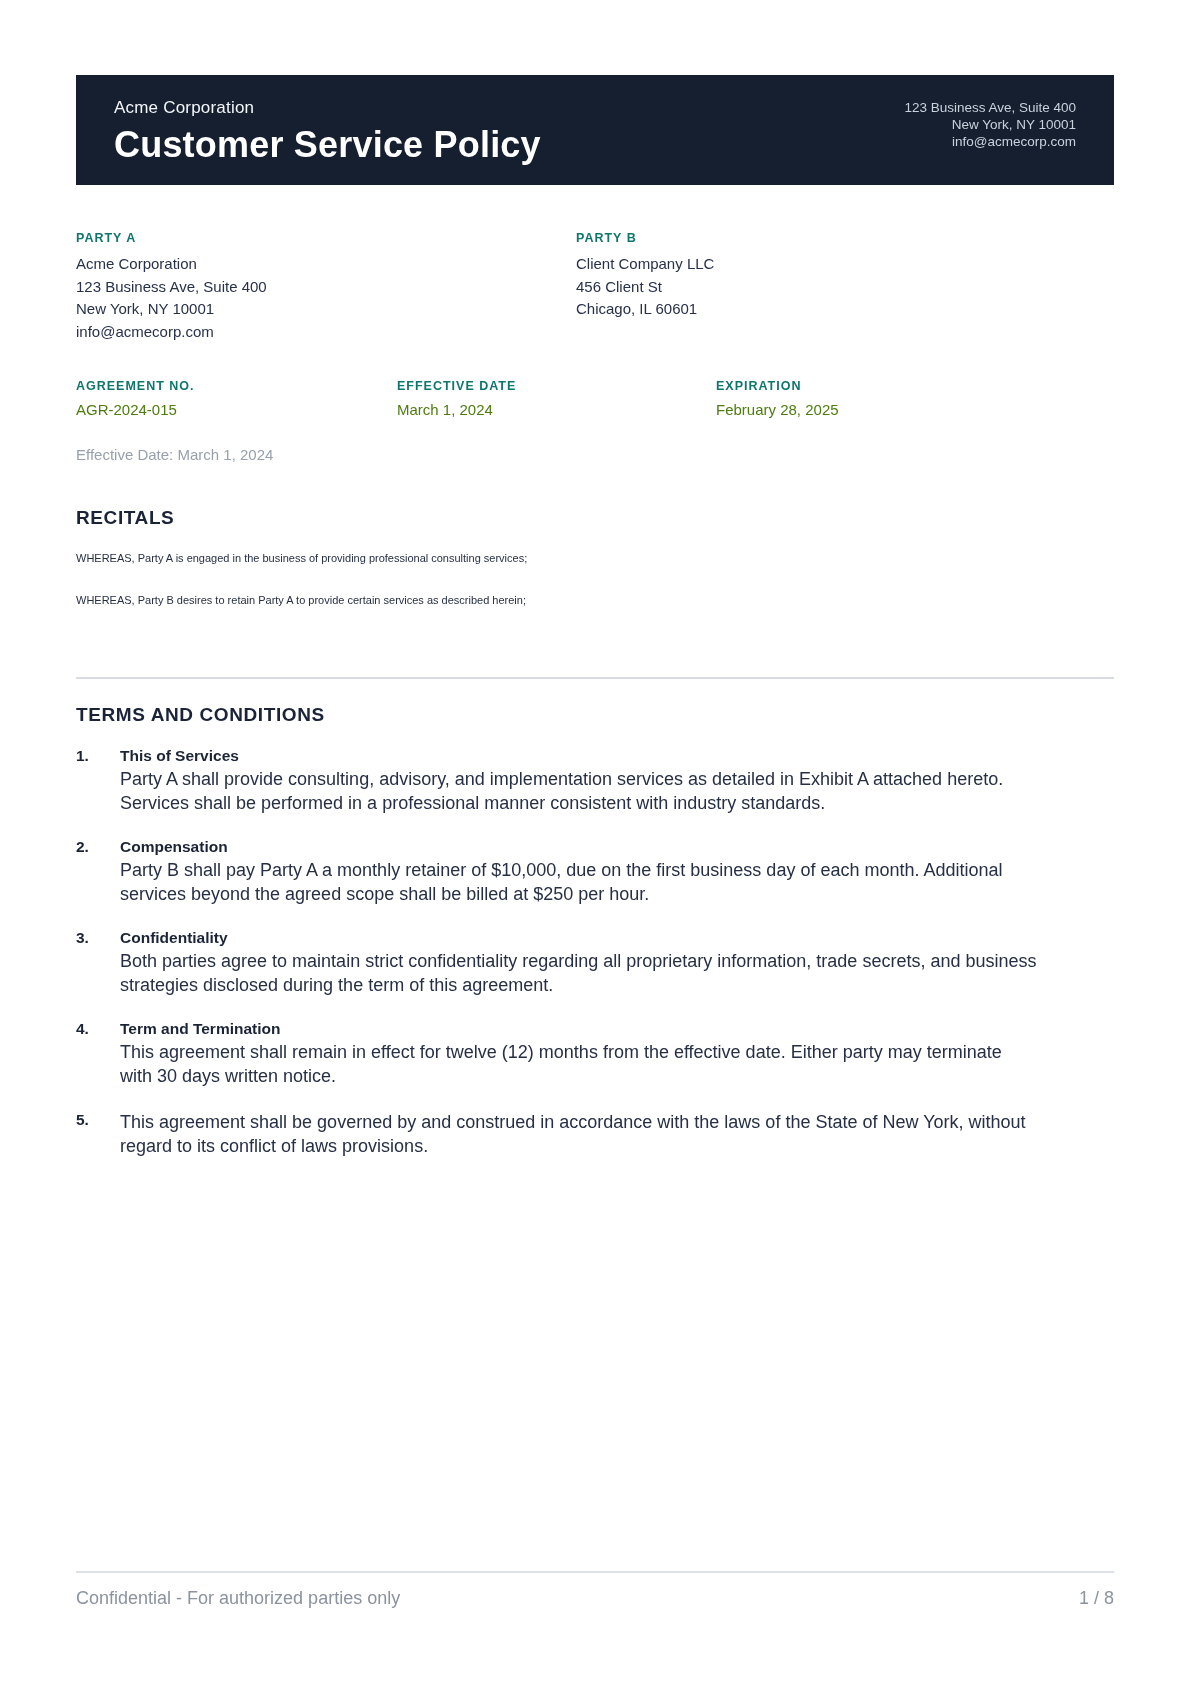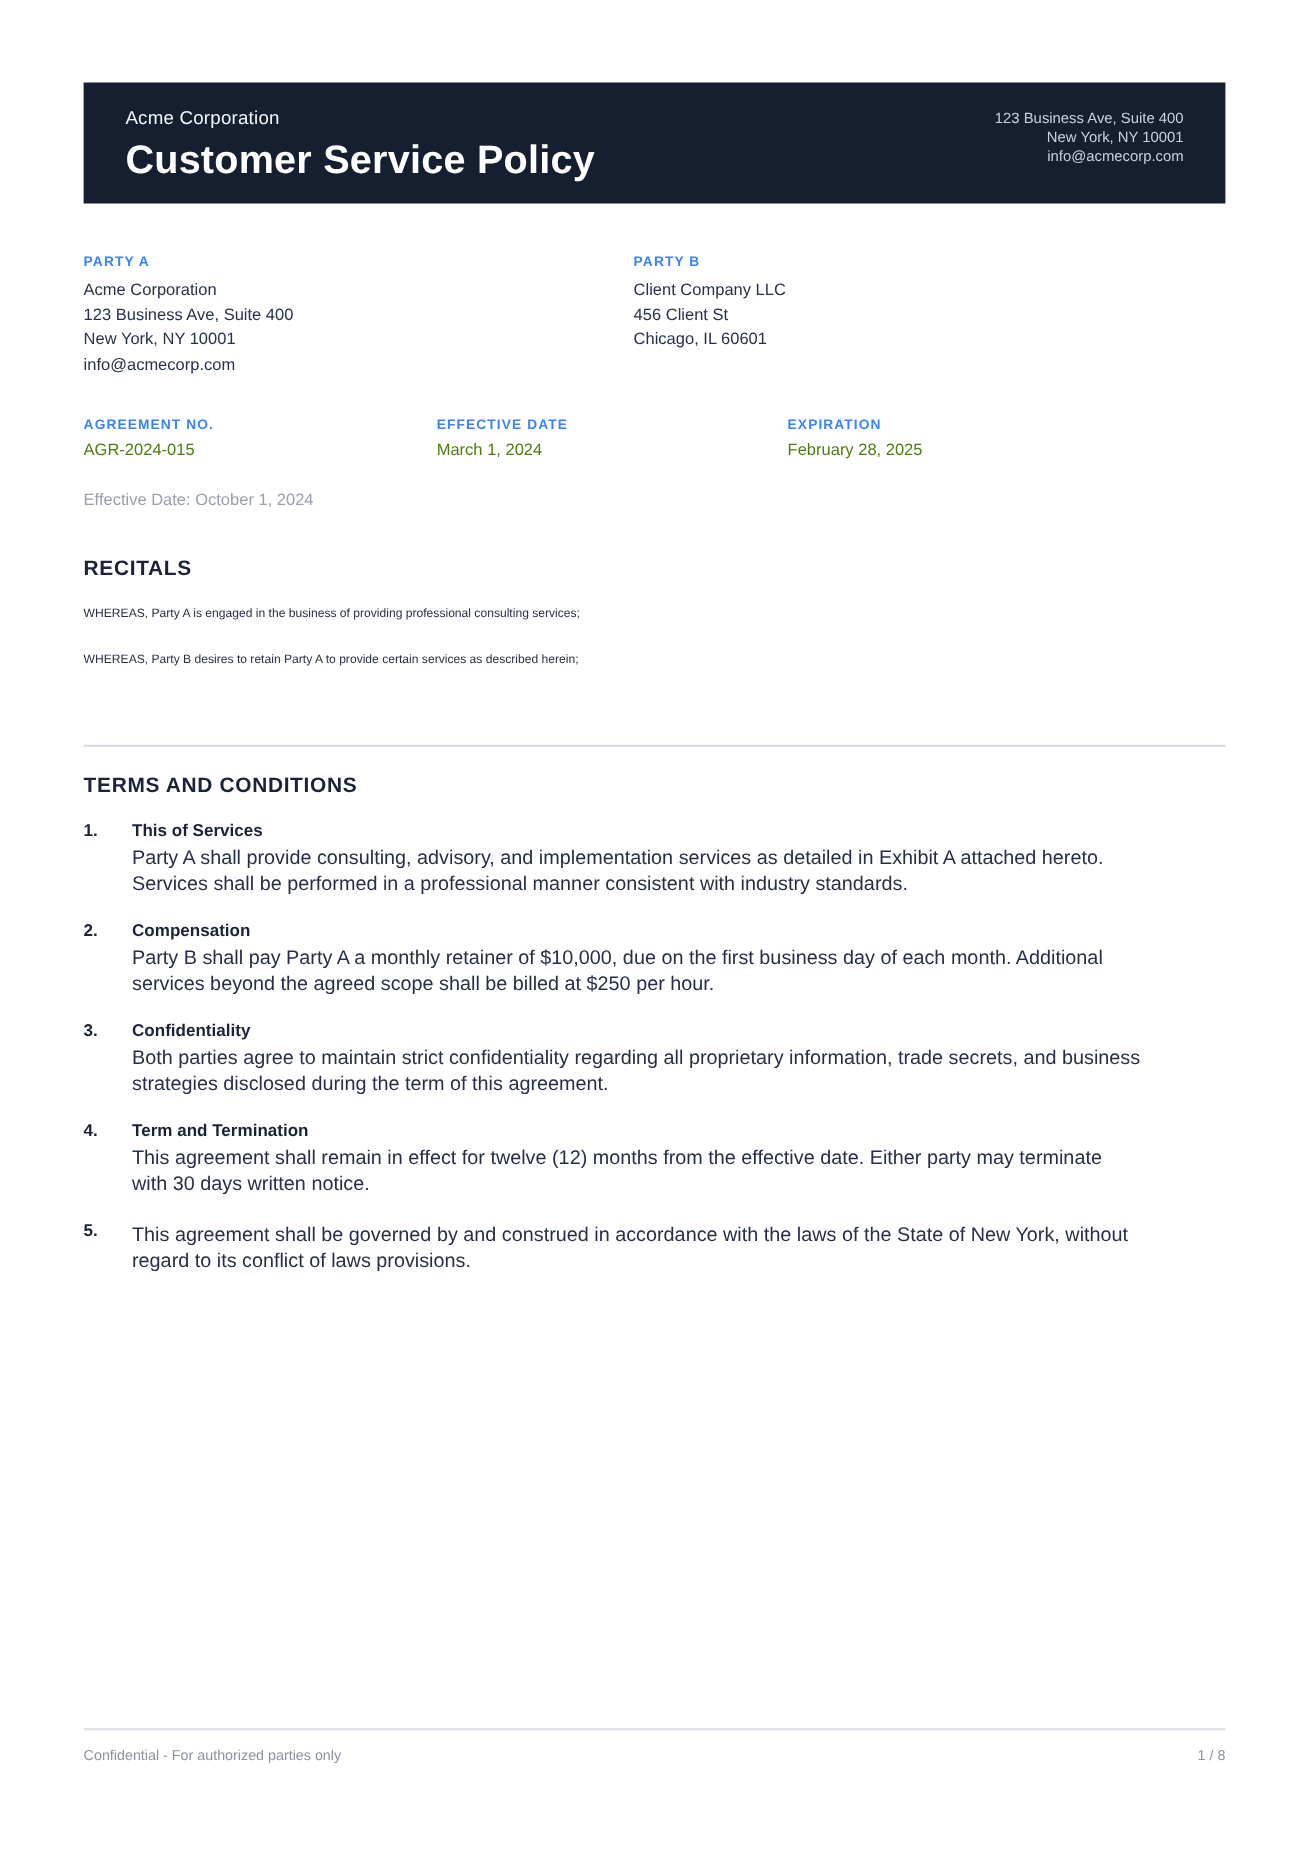--- a/index.html
+++ b/index.html
@@ -49,21 +49,21 @@
     font-size: 13.5px;
     line-height: 17px;
     align-self: center;
     margin-top: -14px;
   }
 
   
   .label {
     font-size: 12.5px;
     font-weight: 700;
-    color: #3b82f6;
+    color: #0f766e;
     letter-spacing: 1px;
     text-transform: uppercase;
     margin-bottom: 8px;
   }
 
   
   .parties {
     display: grid;
     grid-template-columns: 500px auto;
     margin-bottom: 36px;
@@ -136,21 +136,21 @@
   
   .footer {
     position: absolute;
     left: 76px;
     right: 76px;
     top: 1571px;
     border-top: 2px solid #dde1e6;
     padding-top: 15px;
     display: flex;
     justify-content: space-between;
-    font-size: 13px;
+    font-size: 18px;
     color: #8b93a0;
     text-align: right;
   }
 </style>
 </head>
 <body>
 
 <div class="page">
 
   <div class="header-band">
@@ -189,21 +189,21 @@
     <div>
       <div class="label">EFFECTIVE DATE</div>
       <div class="meta-value">March 1, 2024</div>
     </div>
     <div>
       <div class="label">EXPIRATION</div>
       <div class="meta-value">February 28, 2025</div>
     </div>
   </div>
 
-  <div class="effective-note">Effective Date: October 1, 2024</div>
+  <div class="effective-note">Effective Date: March 1, 2024</div>
 
   <div class="recitals">
     <div class="section-heading">RECITALS</div>
     <p class="recital-para">WHEREAS, Party A is engaged in the business of providing professional consulting services;</p>
     <p class="recital-para">WHEREAS, Party B desires to retain Party A to provide certain services as described herein;</p>
   </div>
 
   <hr class="rule">
 
   <div class="terms">

